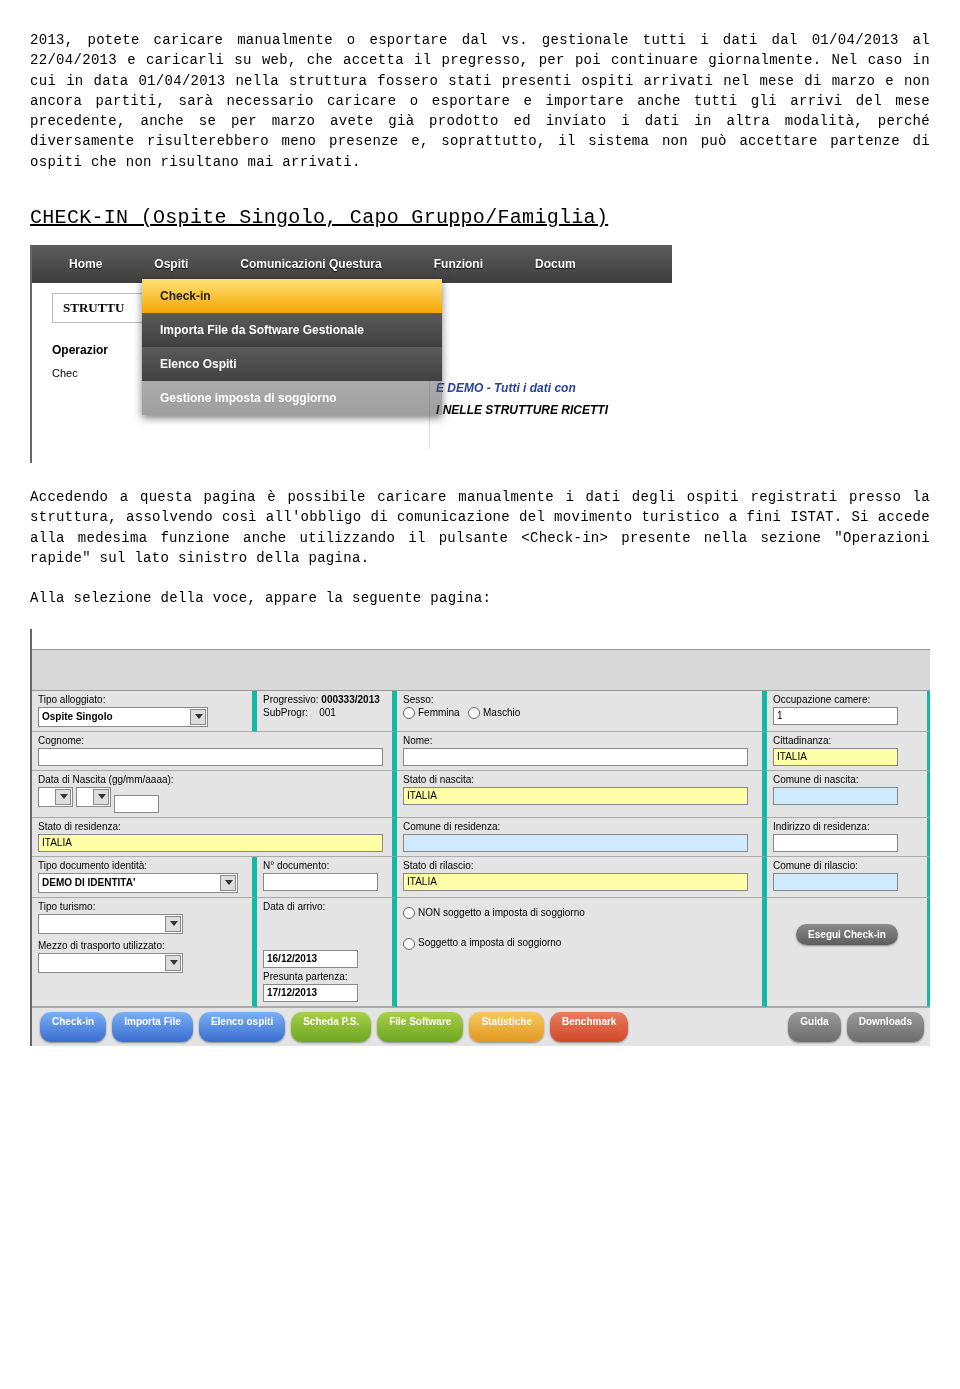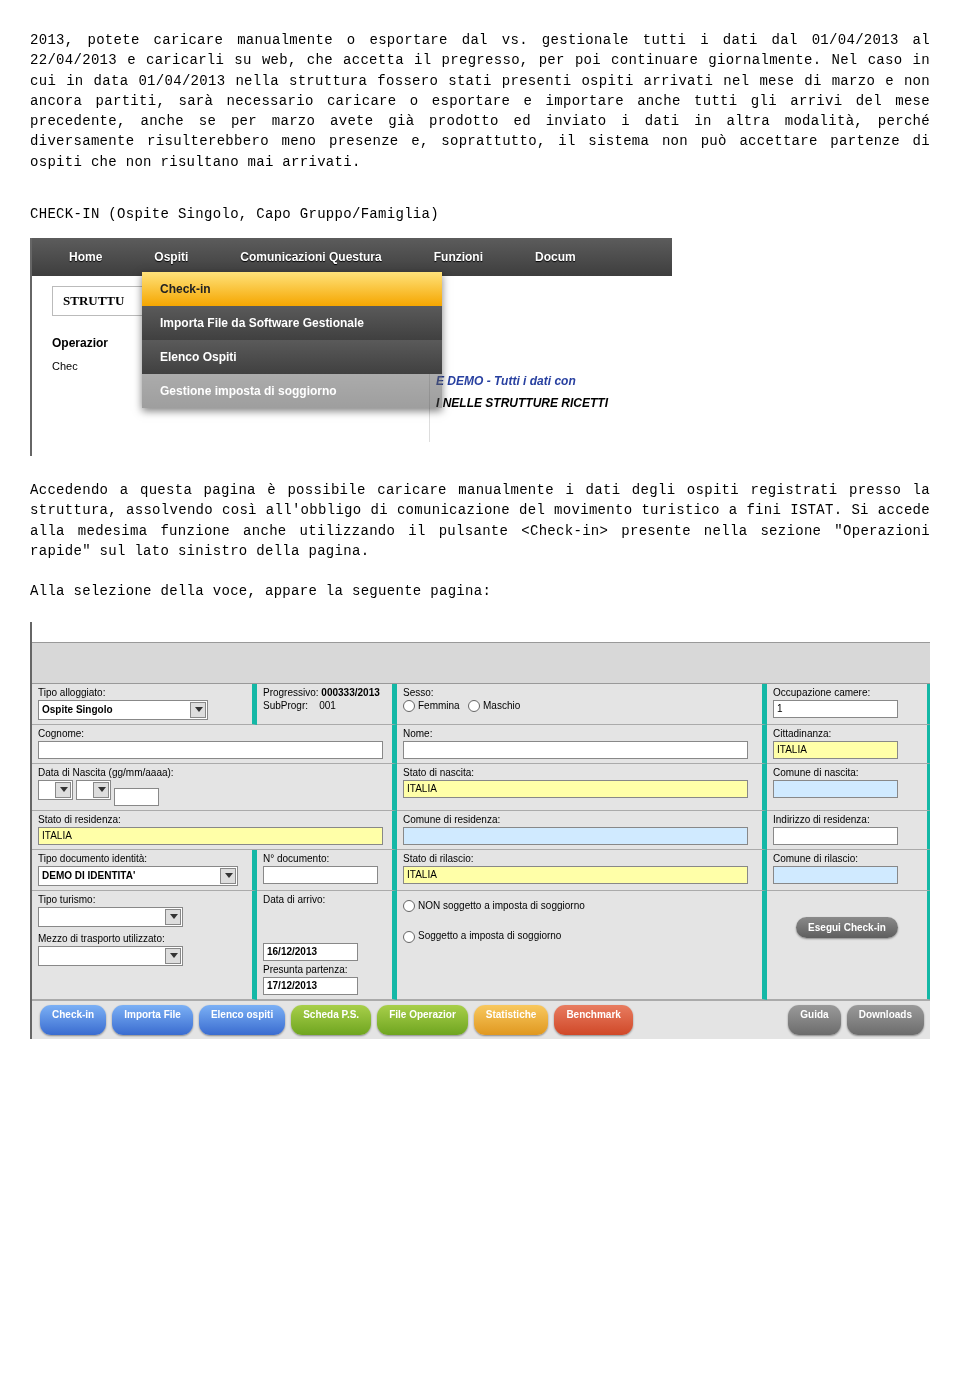--- a/index.html
+++ b/index.html
@@ -10,22 +10,23 @@
     color: #000;
   }
   .para {
     text-align: justify;
     line-height: 1.45;
     margin: 0 0 20px 0;
     letter-spacing: 0.3px;
   }
   .heading {
     margin: 34px 0 16px 0;
-    font-size: 14px;
+    font-size: 20px;
     letter-spacing: 0.3px;
+    text-decoration: underline;
   }
 
   
   .ss1 {
     width: 640px;
     border-left: 2px solid #666;
     background: #fff;
     position: relative;
     overflow: hidden;
   }
@@ -366,20 +367,20 @@
     </div>
     <div class="fcell" style="text-align:center;padding-top:26px;">
       <span class="exec-btn">Esegui Check-in</span>
     </div>
   </div>
   <div class="btnbar">
     <span class="pill blue">Check-in</span>
     <span class="pill blue">Importa File</span>
     <span class="pill blue">Elenco ospiti</span>
     <span class="pill green">Scheda P.S.</span>
-    <span class="pill green">File Operazior</span>
+    <span class="pill green">File Software</span>
     <span class="pill orange">Statistiche</span>
     <span class="pill red">Benchmark</span>
     <span class="spacer"></span>
     <span class="pill grey">Guida</span>
     <span class="pill grey">Downloads</span>
   </div>
 </div>
 
 </body></html>

